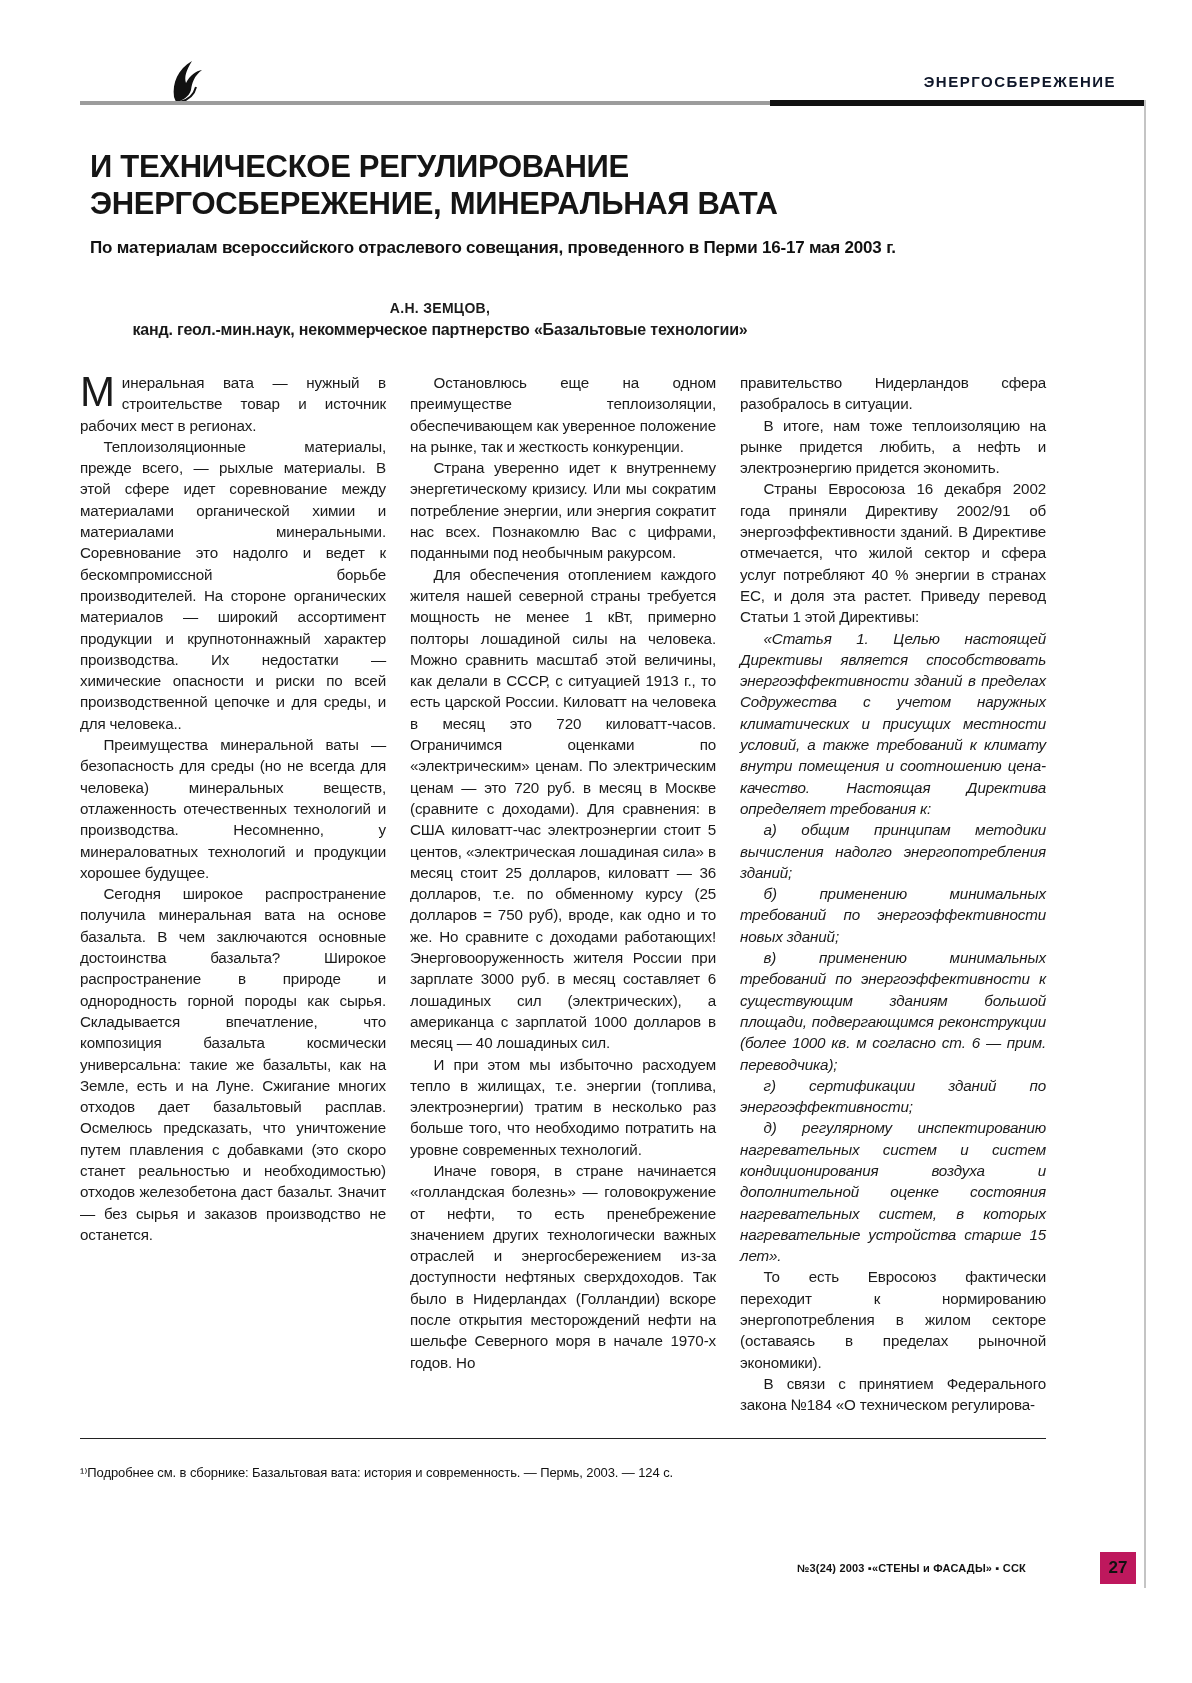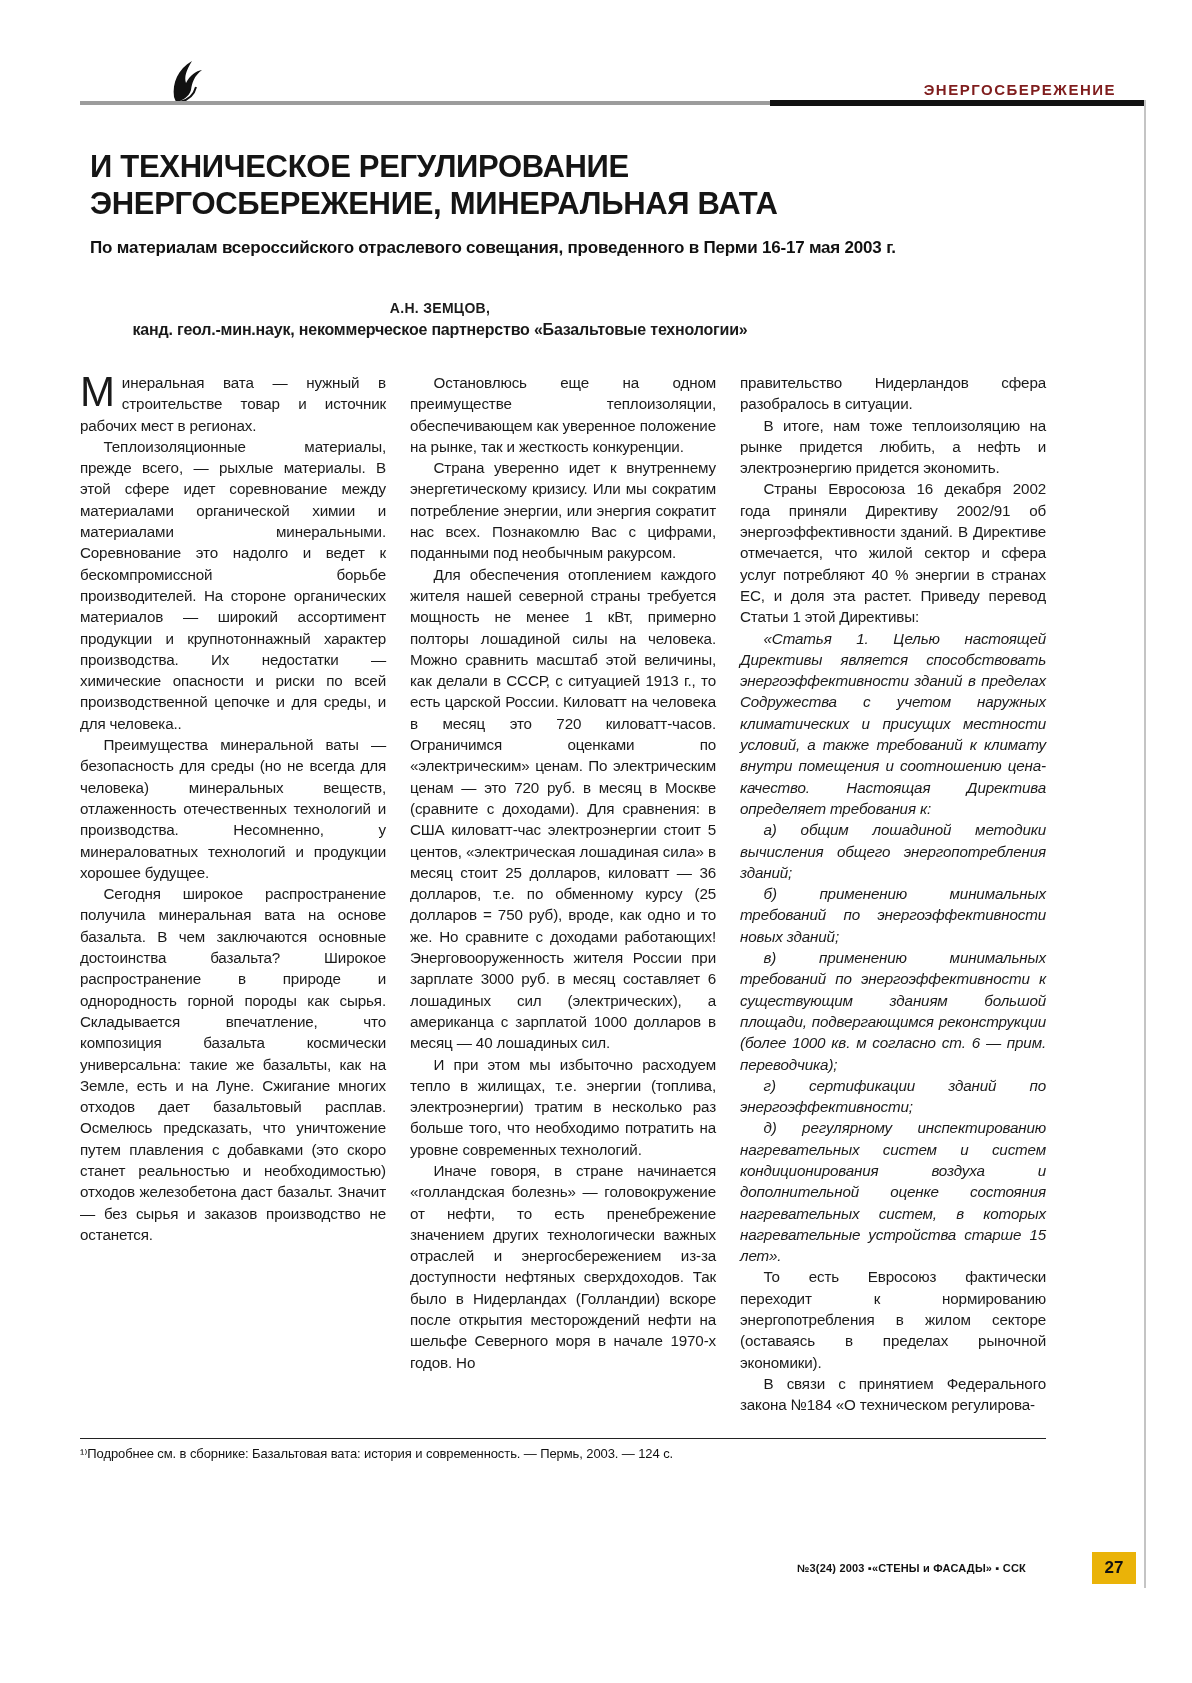--- a/index.html
+++ b/index.html
@@ -10,21 +10,21 @@
     font-family:"Liberation Sans","DejaVu Sans",sans-serif;
     color:#1a1a1a;
     overflow:hidden;
     margin:0 auto;
   }
   
   .masthead{position:absolute;left:80px;right:72px;top:55px;height:48px;}
   .logo{position:absolute;left:88px;top:2px;width:36px;height:46px;}
   .running-head{
     position:absolute;right:4px;top:18px;
-    font-size:15px;font-weight:bold;letter-spacing:1.5px;color:#7f1d1d;margin-top:8px;
+    font-size:15px;font-weight:bold;letter-spacing:1.5px;color:#0f172a;
   }
   .head-rule{position:absolute;left:80px;top:100px;right:46px;height:6px;display:flex;}
   .head-rule .grey{flex:0 0 690px;background:#9c9c9c;height:4px;margin-top:1px;}
   .head-rule .black{flex:1 1 auto;background:#111;height:6px;}
   .side-rule{position:absolute;top:100px;bottom:95px;right:46px;width:2px;background:#c4c4c4;}
   
   .title{
     position:absolute;left:90px;top:148px;width:900px;
     font-size:31px;font-weight:bold;line-height:37px;letter-spacing:-0.3px;color:#151515;
   }
@@ -45,32 +45,32 @@
   .col p{margin:0;text-indent:1.55em;}
   .col p.noindent{text-indent:0;}
   .col p.italic{font-style:italic;}
   .dropcap{
     float:left;font-size:42px;line-height:36px;padding:2px 7px 0 0;
     font-weight:normal;color:#1a1a1a;
   }
   
   .footnote{
     position:absolute;left:80px;top:1438px;width:966px;
-    border-top:1.5px solid #222;padding-top:7px;
+    border-top:1.5px solid #222;padding-top:26px;
     font-size:13px;letter-spacing:-0.1px;color:#111;
   }
   
   .footer{position:absolute;left:80px;top:1552px;right:46px;height:34px;}
   .footer-issue{
     position:absolute;right:120px;top:10px;
     font-size:11px;font-weight:bold;letter-spacing:.2px;color:#111;
   }
   .page-number-box{
-    position:absolute;right:10px;top:0;width:44px;height:32px;
-    background:#eab308;display:flex;align-items:center;justify-content:center;
+    position:absolute;right:10px;top:0;width:36px;height:32px;
+    background:#be185d;display:flex;align-items:center;justify-content:center;
     font-size:17px;font-weight:bold;color:#111;
   }
 </style>
 </head>
 <body>
 
 <div class="page">
 
   <div class="masthead">
     <span class="logo">
@@ -113,21 +113,21 @@
       <p>Для обеспечения отоплением каждого жителя нашей северной страны требуется мощность не менее 1 кВт, примерно полторы лошадиной силы на человека. Можно сравнить масштаб этой величины, как делали в СССР, с ситуацией 1913 г., то есть царской России. Киловатт на человека в месяц это 720 киловатт-часов. Ограничимся оценками по «электрическим» ценам. По электрическим ценам — это 720 руб. в месяц в Москве (сравните с доходами). Для сравнения: в США киловатт-час электроэнергии стоит 5 центов, «электрическая лошадиная сила» в месяц стоит 25 долларов, киловатт — 36 долларов, т.е. по обменному курсу (25 долларов = 750 руб), вроде, как одно и то же. Но сравните с доходами работающих! Энерговооруженность жителя России при зарплате 3000 руб. в месяц составляет 6 лошадиных сил (электрических), а американца с зарплатой 1000 долларов в месяц — 40 лошадиных сил.</p>
       <p>И при этом мы избыточно расходуем тепло в жилищах, т.е. энергии (топлива, электроэнергии) тратим в несколько раз больше того, что необходимо потратить на уровне современных технологий.</p>
       <p>Иначе говоря, в стране начинается «голландская болезнь» — головокружение от нефти, то есть пренебрежение значением других технологически важных отраслей и энергосбережением из-за доступности нефтяных сверхдоходов. Так было в Нидерландах (Голландии) вскоре после открытия месторождений нефти на шельфе Северного моря в начале 1970-х годов. Но</p>
     </div>
 
     <div class="col">
       <p class="noindent">правительство Нидерландов сфера разобралось в ситуации.</p>
       <p>В итоге, нам тоже теплоизоляцию на рынке придется любить, а нефть и электроэнергию придется экономить.</p>
       <p>Страны Евросоюза 16 декабря 2002 года приняли Директиву 2002/91 об энергоэффективности зданий. В Директиве отмечается, что жилой сектор и сфера услуг потребляют 40 % энергии в странах ЕС, и доля эта растет. Приведу перевод Статьи 1 этой Директивы:</p>
       <p class="italic">«Статья 1. Целью настоящей Директивы является способствовать энергоэффективности зданий в пределах Содружества с учетом наружных климатических и присущих местности условий, а также требований к климату внутри помещения и соотношению цена-качество. Настоящая Директива определяет требования к:</p>
-      <p class="italic">а) общим лошадиной методики вычисления общего энергопотребления зданий;</p>
+      <p class="italic">а) общим принципам методики вычисления надолго энергопотребления зданий;</p>
       <p class="italic">б) применению минимальных требований по энергоэффективности новых зданий;</p>
       <p class="italic">в) применению минимальных требований по энергоэффективности к существующим зданиям большой площади, подвергающимся реконструкции (более 1000 кв. м согласно ст. 6 — прим. переводчика);</p>
       <p class="italic">г) сертификации зданий по энергоэффективности;</p>
       <p class="italic">д) регулярному инспектированию нагревательных систем и систем кондиционирования воздуха и дополнительной оценке состояния нагревательных систем, в которых нагревательные устройства старше 15 лет».</p>
       <p>То есть Евросоюз фактически переходит к нормированию энергопотребления в жилом секторе (оставаясь в пределах рыночной экономики).</p>
       <p>В связи с принятием Федерального закона №184 «О техническом регулирова-</p>
     </div>
 
   </div>
 

